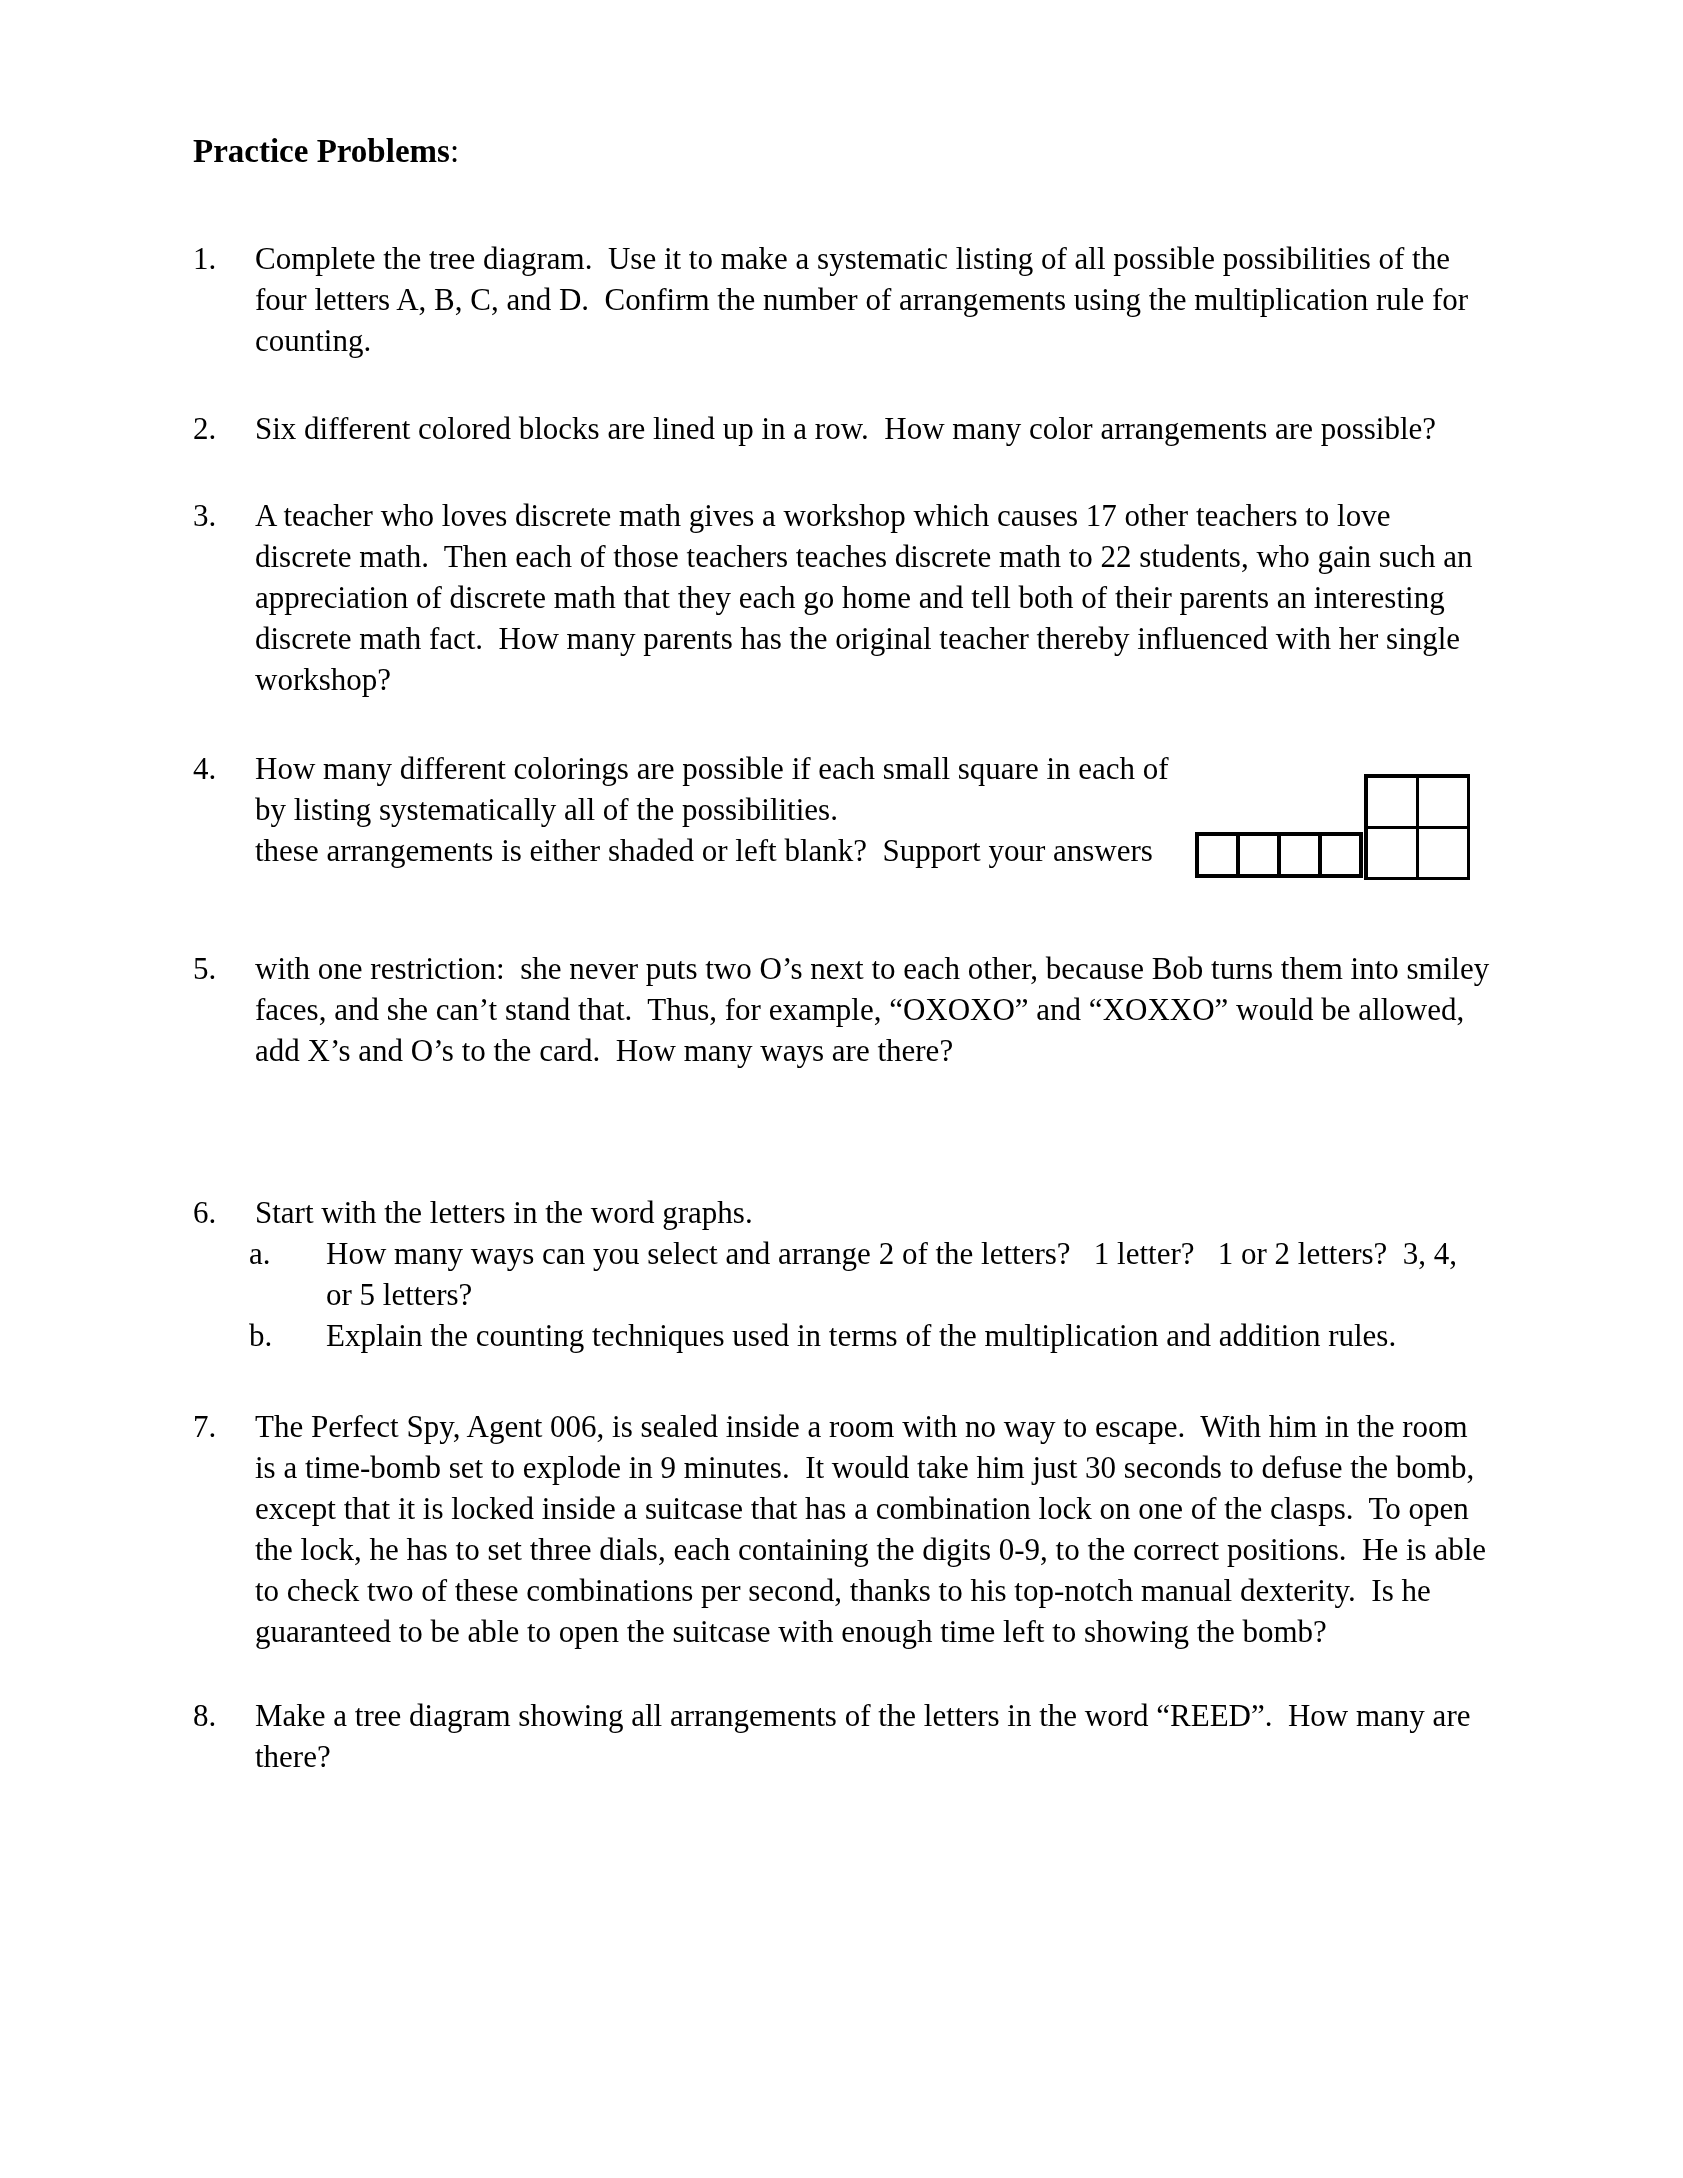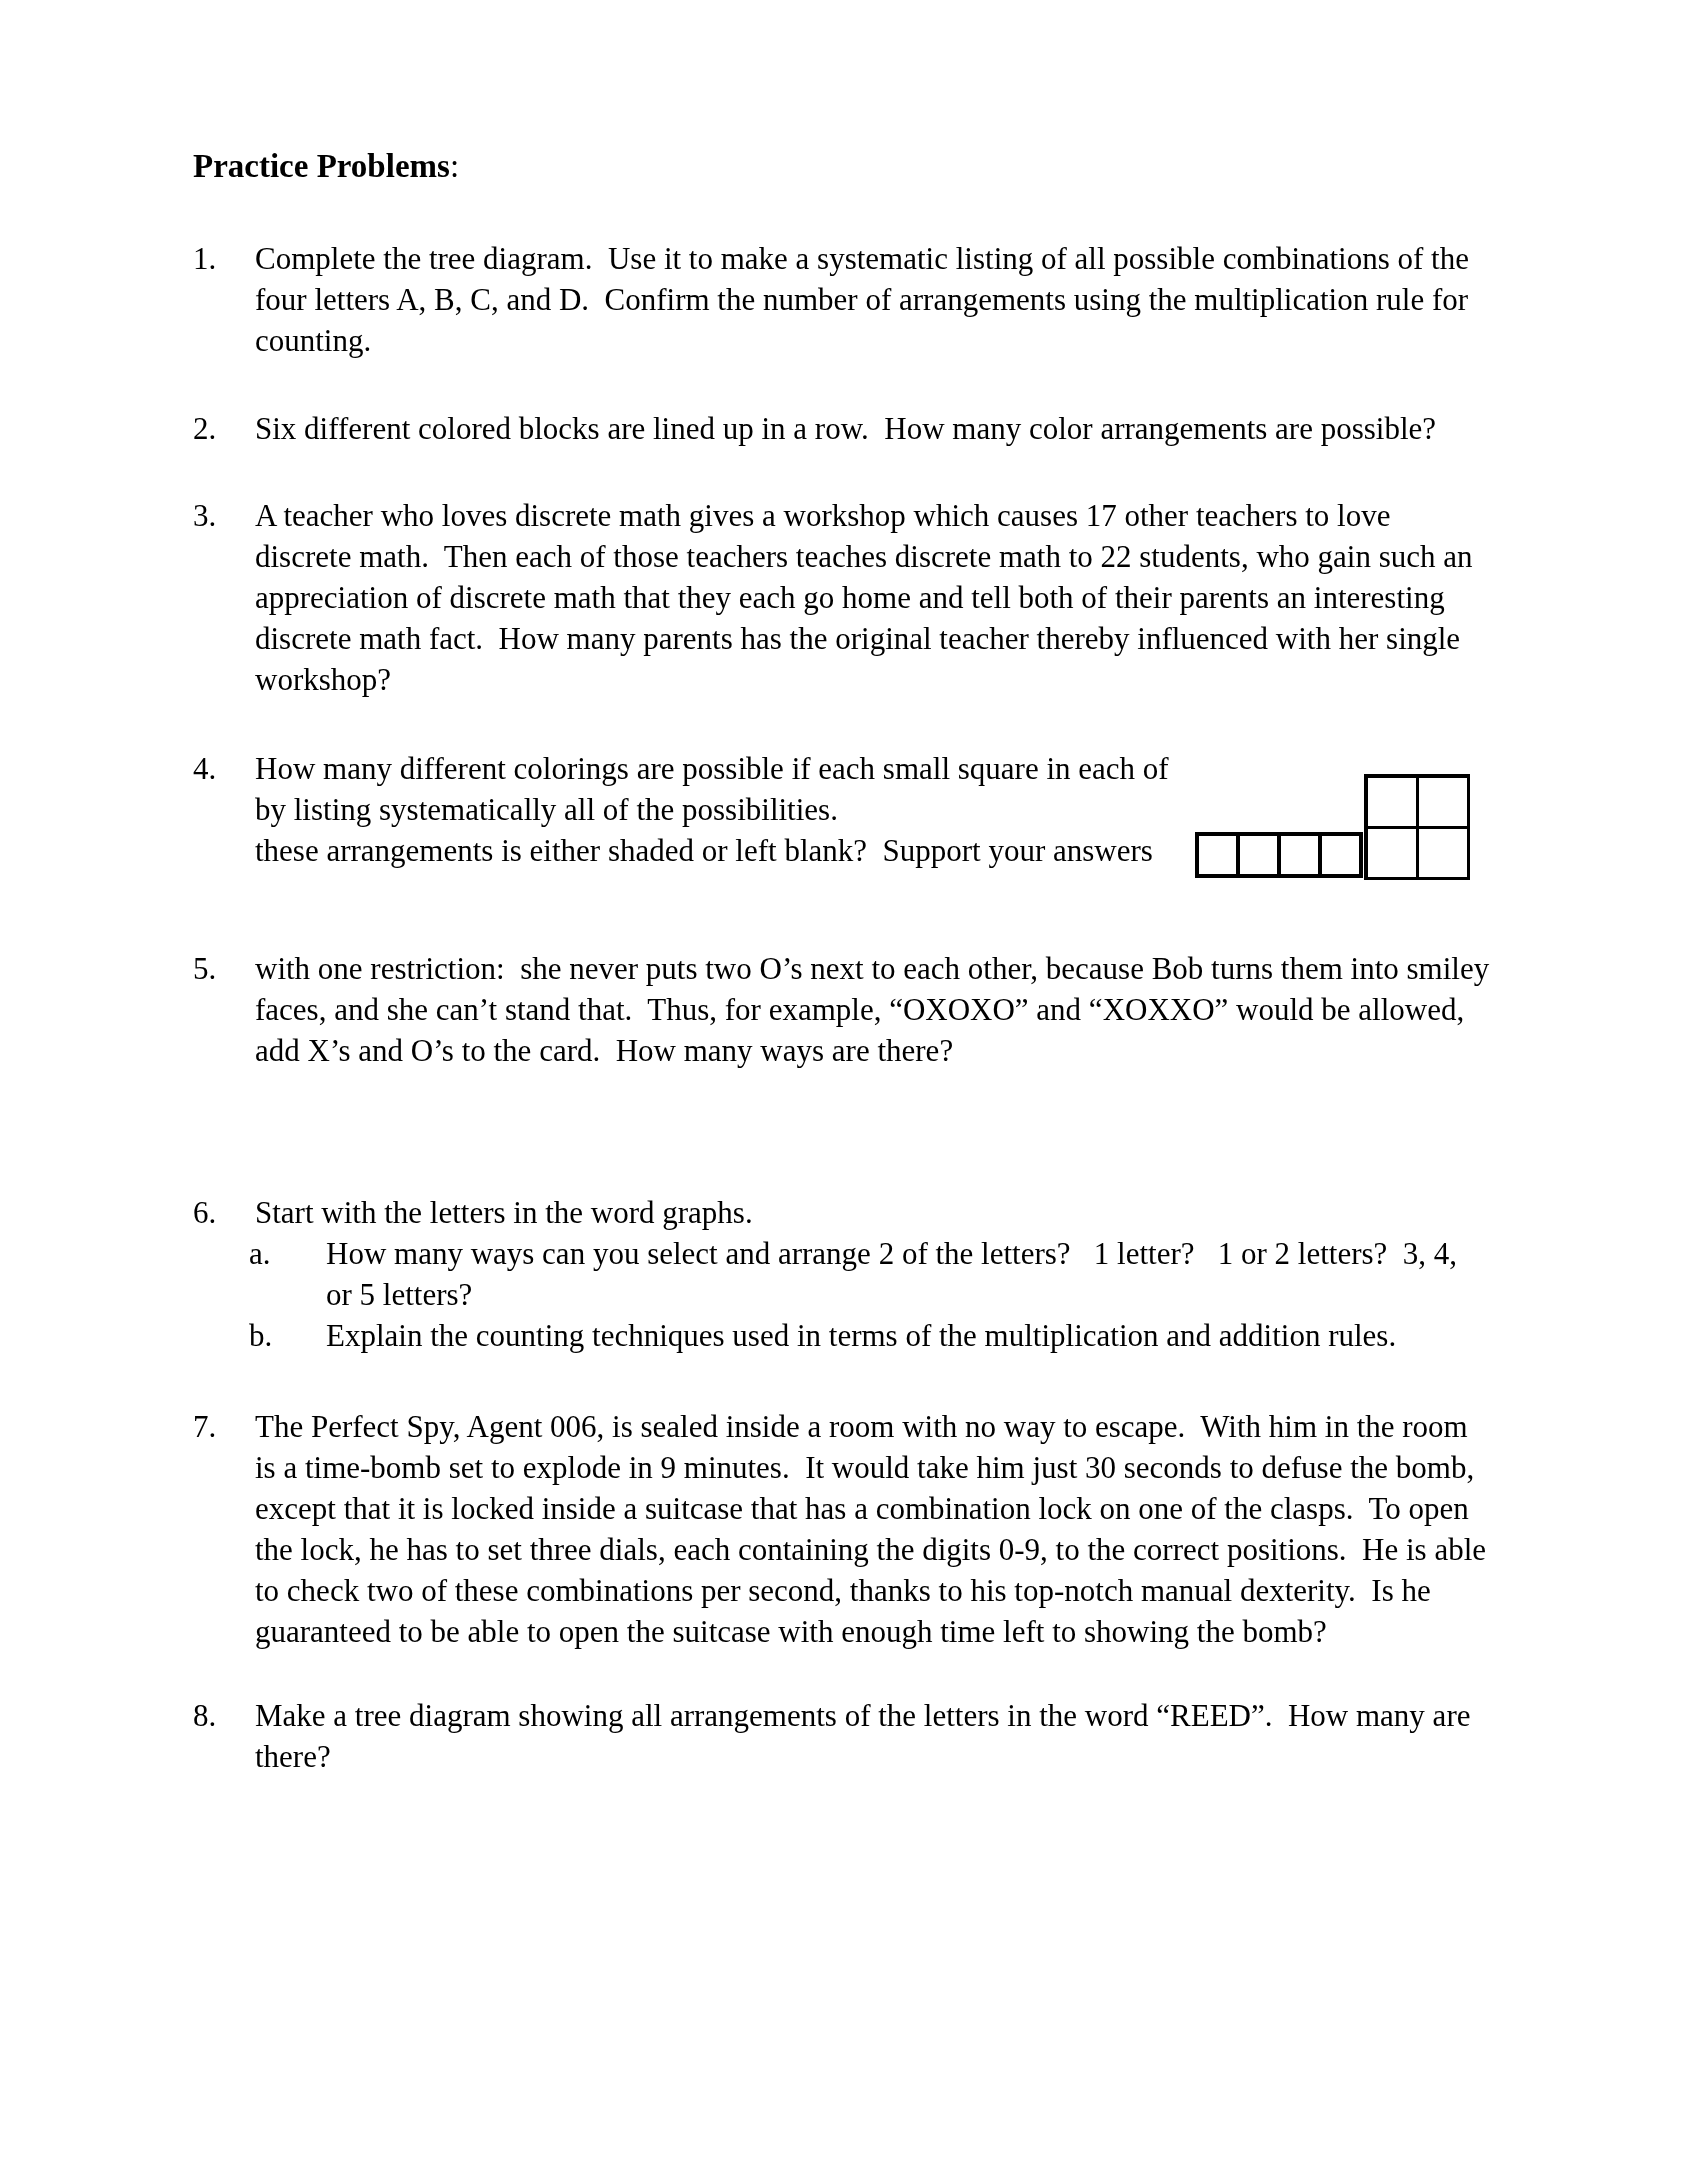--- a/index.html
+++ b/index.html
@@ -10,21 +10,21 @@
     background:#ffffff;
     color:#000000;
     font-family:"Liberation Serif","DejaVu Serif",serif;
     font-size:31px;
     line-height:41px;
     overflow:hidden;
   }
   .doc-title{
     position:absolute;
     left:193px;
-    top:146px;
+    top:131px;
     font-size:33px;
     line-height:41px;
   }
   .doc-title .bold{font-weight:bold;}
   .problem{
     position:absolute;
     left:193px;
     display:flex;
     align-items:flex-start;
   }
@@ -77,21 +77,21 @@
 <body>
 
 <div class="page">
 
   <div class="doc-title"><span class="bold">Practice Problems</span><span>:</span></div>
 
   <div id="problems">
       <div class="problem" style="top: 238px;">
         <div class="num">1.</div>
         <div class="body">
-          <div class="line"><span>Complete the tree diagram.  Use it to make a systematic listing of all possible combinations of the</span></div>
+          <div class="line"><span>Complete the tree diagram.  Use it to make a systematic listing of all possible possibilities of the</span></div>
           <div class="line"><span>four letters A, B, C, and D.  Confirm the number of arrangements using the multiplication rule for</span></div>
           <div class="line"><span>counting.</span></div>
         </div>
       </div>
       <div class="problem" style="top: 408px;">
         <div class="num">2.</div>
         <div class="body">
           <div class="line"><span>Six different colored blocks are lined up in a row.  How many color arrangements are possible?</span></div>
         </div>
       </div>

